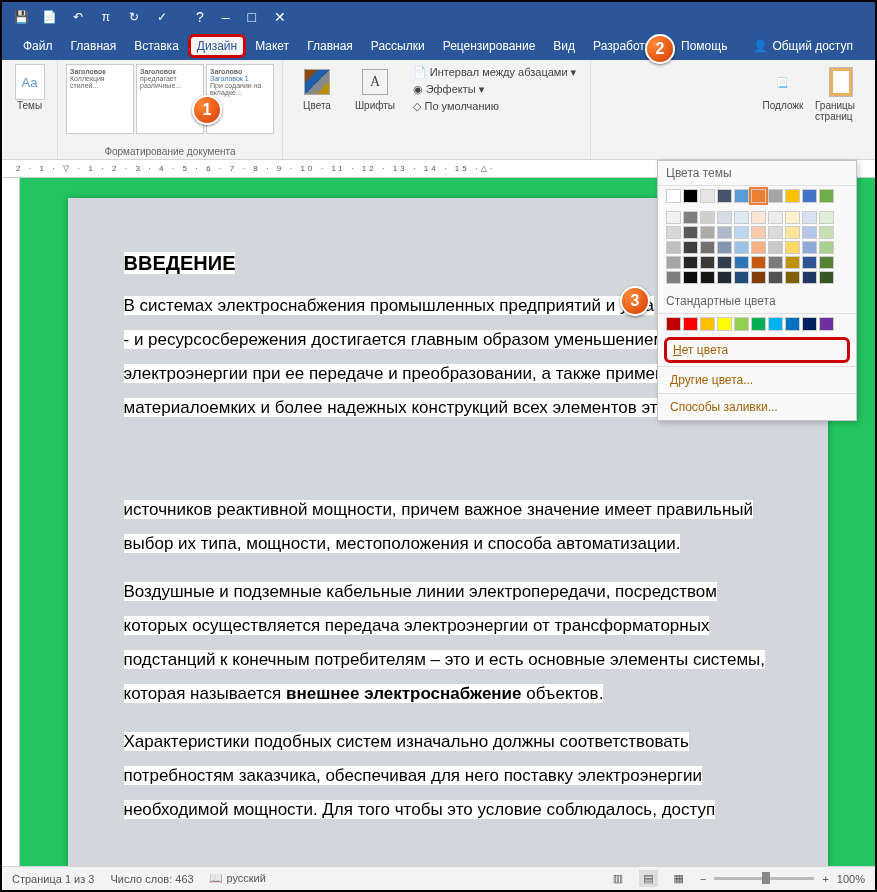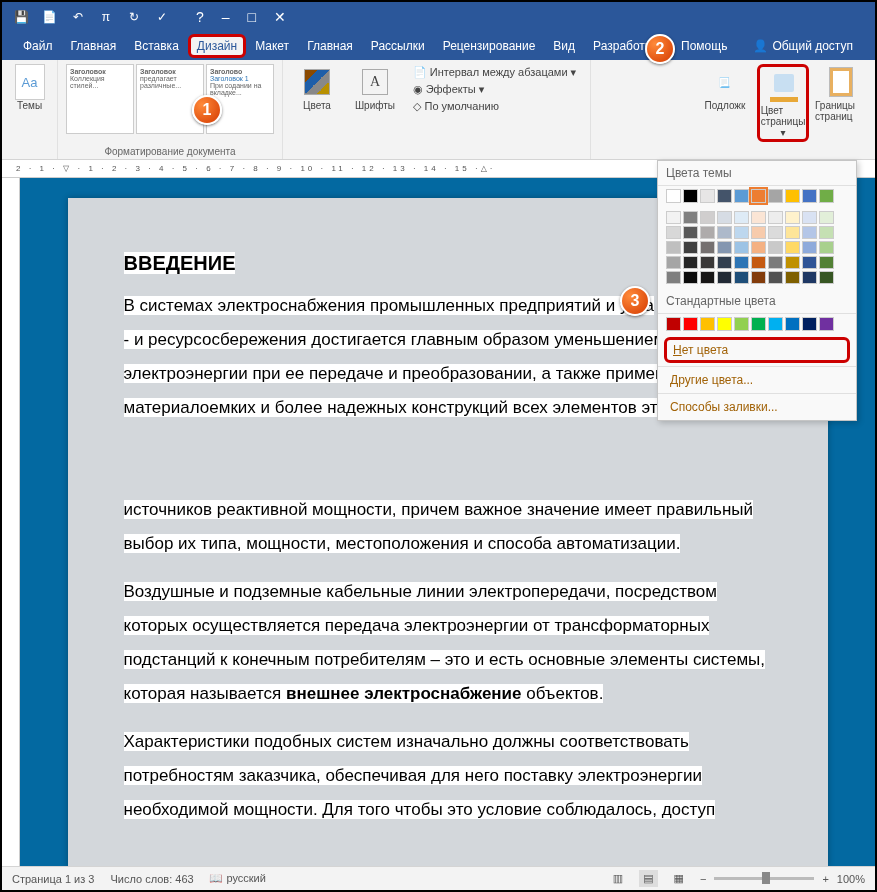--- a/index.html
+++ b/index.html
@@ -32,21 +32,21 @@
 .opts { font-size:11px; color:#444; }
 .opts div { padding:2px 6px; }
 .pagecolor-btn { border:3px solid #c00; border-radius:6px; padding:2px 3px 1px; }
 .pagecolor-ic { width:32px; height:30px; position:relative; }
 .pagecolor-ic:before { content:""; position:absolute; top:2px; left:6px; width:20px; height:18px; background:#c8dff2; border-radius:2px; }
 .pagecolor-ic:after { content:""; position:absolute; bottom:0; left:2px; width:28px; height:5px; background:#e8a838; }
 .border-ic { width:24px; height:30px; border:1px solid #bbb; background:#fff; box-shadow:inset 0 0 0 3px #e8b060; }
 
 .ruler { height:18px; background:#fff; border-bottom:1px solid #ccc; font-size:8px; color:#555; display:flex; align-items:center; padding-left:14px; overflow:hidden; letter-spacing:3px; }
 
-.workspace { background:#0369a1; height:690px; display:flex; position:relative; }
+.workspace { background:#22c55e; height:690px; display:flex; position:relative; }
 .vruler { width:18px; background:#fff; border-right:1px solid #ccc; }
 .page { margin:20px auto 0; width:760px; background:#d3d7db; box-shadow:0 0 6px rgba(0,0,0,.3); padding:54px 54px 10px 56px; }
 .page h1 { font-family:"Times New Roman",serif; font-size:20px; font-weight:bold; background:#fff; display:inline; }
 .page p { font-family:"Times New Roman",serif; font-size:17px; line-height:2.0; color:#000; margin-top:14px; }
 .page p span { background:#fff; }
 
 .statusbar { position:absolute; bottom:0; left:0; right:0; height:24px; background:#f3f3f3; border-top:1px solid #d4d4d4; display:flex; align-items:center; font-size:11px; color:#555; padding:0 10px; gap:16px; }
 .statusbar .spacer { flex:1; }
 .zoom { display:flex; align-items:center; gap:8px; }
 .zslider { width:100px; height:3px; background:#bbb; position:relative; }
@@ -137,27 +137,20 @@
         <div>◇ <span>По умолчанию</span></div>
       </div>
     </div>
     <div class="lbl"></div>
   </div>
   <div class="rgroup" style="border-right:none;margin-left:auto">
     <div class="items">
       <div class="vbtn">
           <div class="ic">📃</div>
           <span>Подложк</span>
-        </div>
-      <div class="vbtn pagecolor-btn">
-          <div class="ic">
-            <div class="pagecolor-ic"></div>
-          </div>
-          <span>Цвет страницы</span>
-          <span>▾</span>
         </div>
       <div class="vbtn">
           <div class="ic">
             <div class="border-ic"></div>
           </div>
           <span>Границы страниц</span>
         </div>
     </div>
     <div class="lbl"></div>
   </div>

